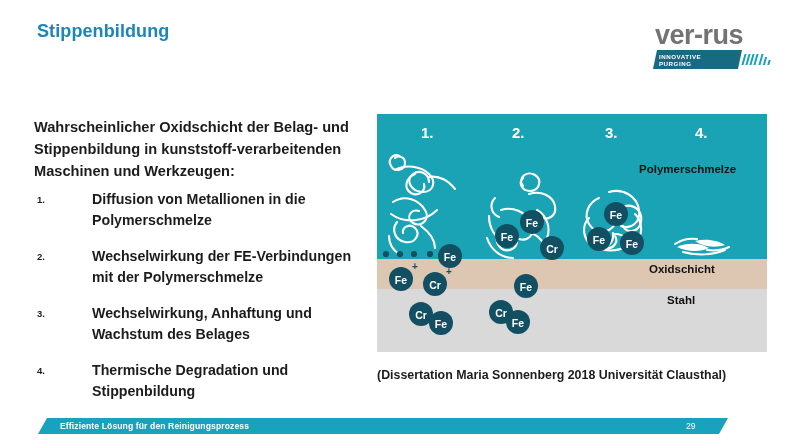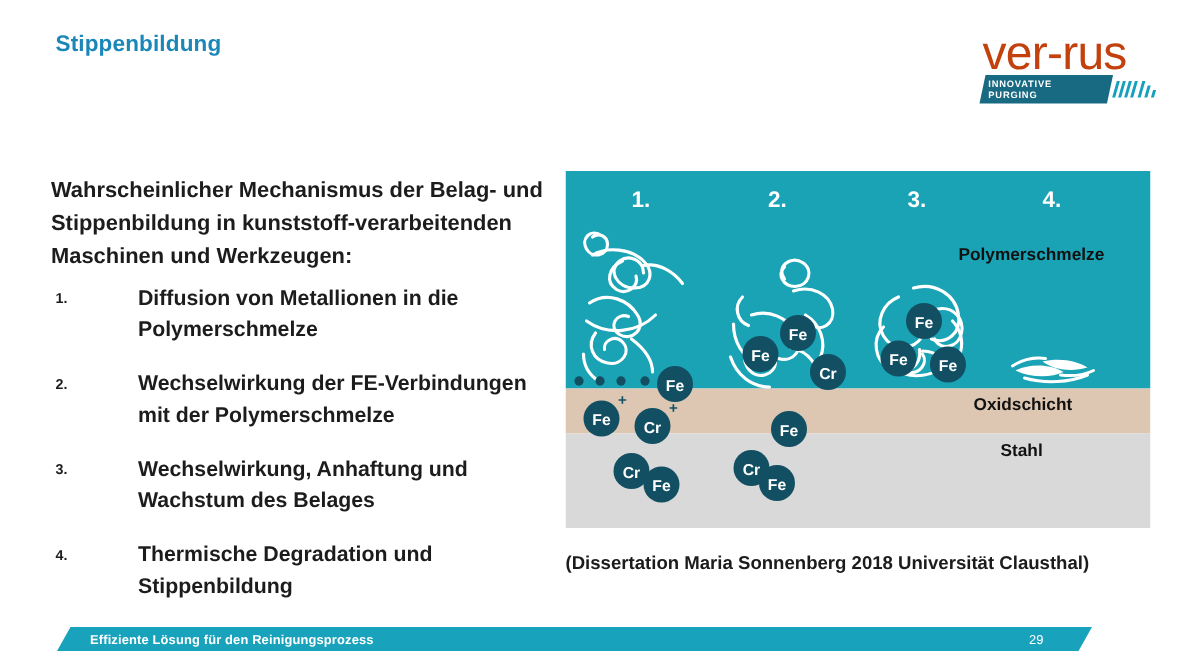--- a/index.html
+++ b/index.html
@@ -8,31 +8,31 @@
     background:#ffffff;
     font-family:"Liberation Sans", sans-serif;
     position:relative;
     overflow:hidden;
   }
   .slide{position:absolute;inset:0;background:#fff;}
 
   
   .hdr-kicker{
     position:absolute;left:37px;top:21px;
-    font-size:15px;font-weight:700;color:#1a87b8;letter-spacing:.1px;
+    font-size:18px;font-weight:700;color:#1a87b8;letter-spacing:.1px;
   }
   .hdr-title{
     position:absolute;left:36px;top:36px;
     font-size:29px;font-weight:700;color:#1a6f9e;letter-spacing:-.2px;
   }
 
   
   .logo{position:absolute;left:655px;top:22px;width:115px;height:46px;}
   .logo-word{
-    font-size:32px;font-weight:400;color:#c2410c;letter-spacing:-.5px;
+    font-size:27px;font-weight:700;color:#737373;letter-spacing:-.5px;
     line-height:27px;
   }
   .logo-sub{
     display:flex;align-items:center;gap:3px;margin-top:1px;
   }
   .logo-tag{
     background:#186a82;color:#ffffff;
     font-size:6.2px;font-weight:700;letter-spacing:.55px;
     padding:2.5px 4px 2.5px 4px;
     transform:skewX(-12deg);
@@ -105,21 +105,21 @@
           <i></i>
           <i></i>
           <i></i>
           <i></i>
           <i></i>
           <i></i>
       </div>
     </div>
   </div>
 
-  <div class="intro">Wahrscheinlicher Mechanismus der Belag- und Stippenbildung in kunststoff-verarbeitenden Maschinen und Werkzeugen:</div>
+  <div class="intro">Wahrscheinlicher Oxidschicht der Belag- und Stippenbildung in kunststoff-verarbeitenden Maschinen und Werkzeugen:</div>
 
   <div class="list">
     <div class="li">
       <div class="li-num">1.</div>
       <div class="li-text">Diffusion von Metallionen in die Polymerschmelze</div>
     </div>
     <div class="li">
       <div class="li-num">2.</div>
       <div class="li-text">Wechselwirkung der FE-Verbindungen mit der Polymerschmelze</div>
     </div>

